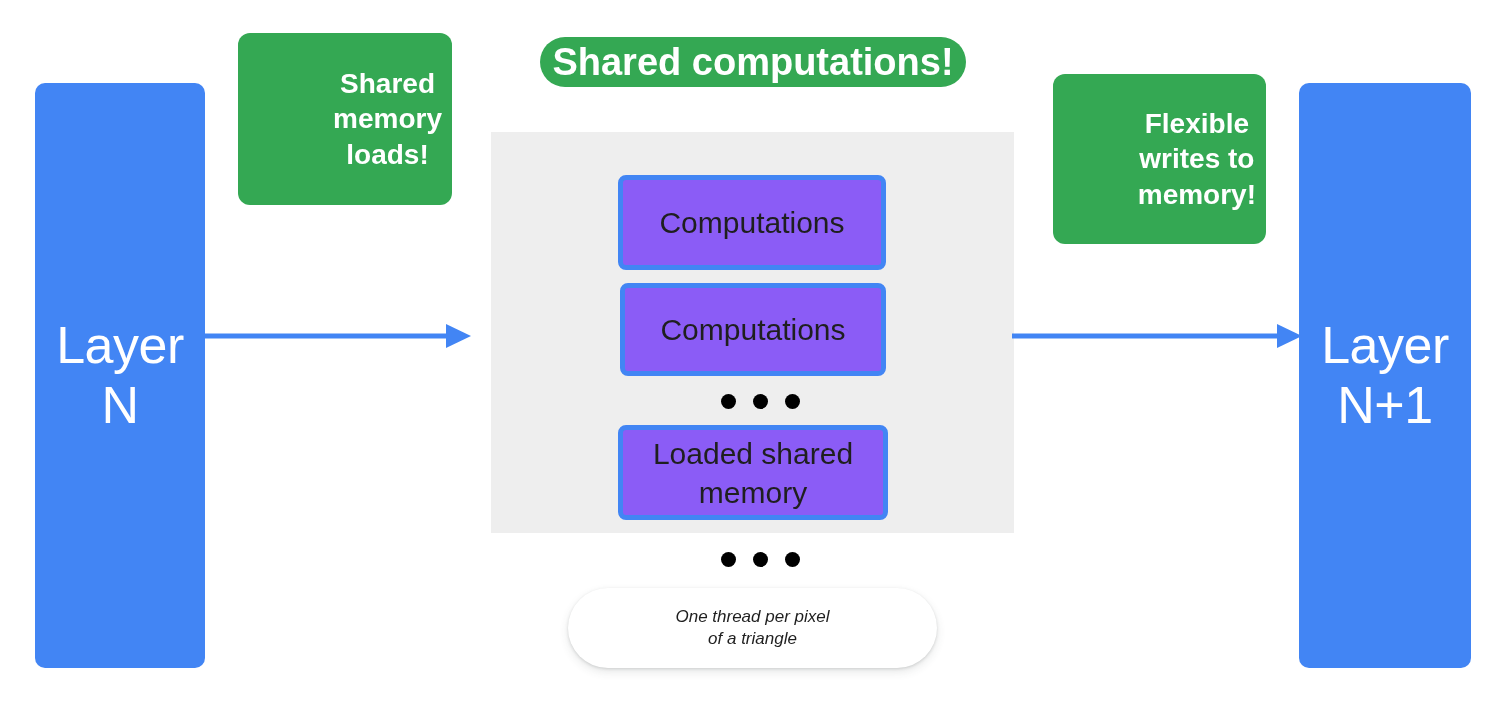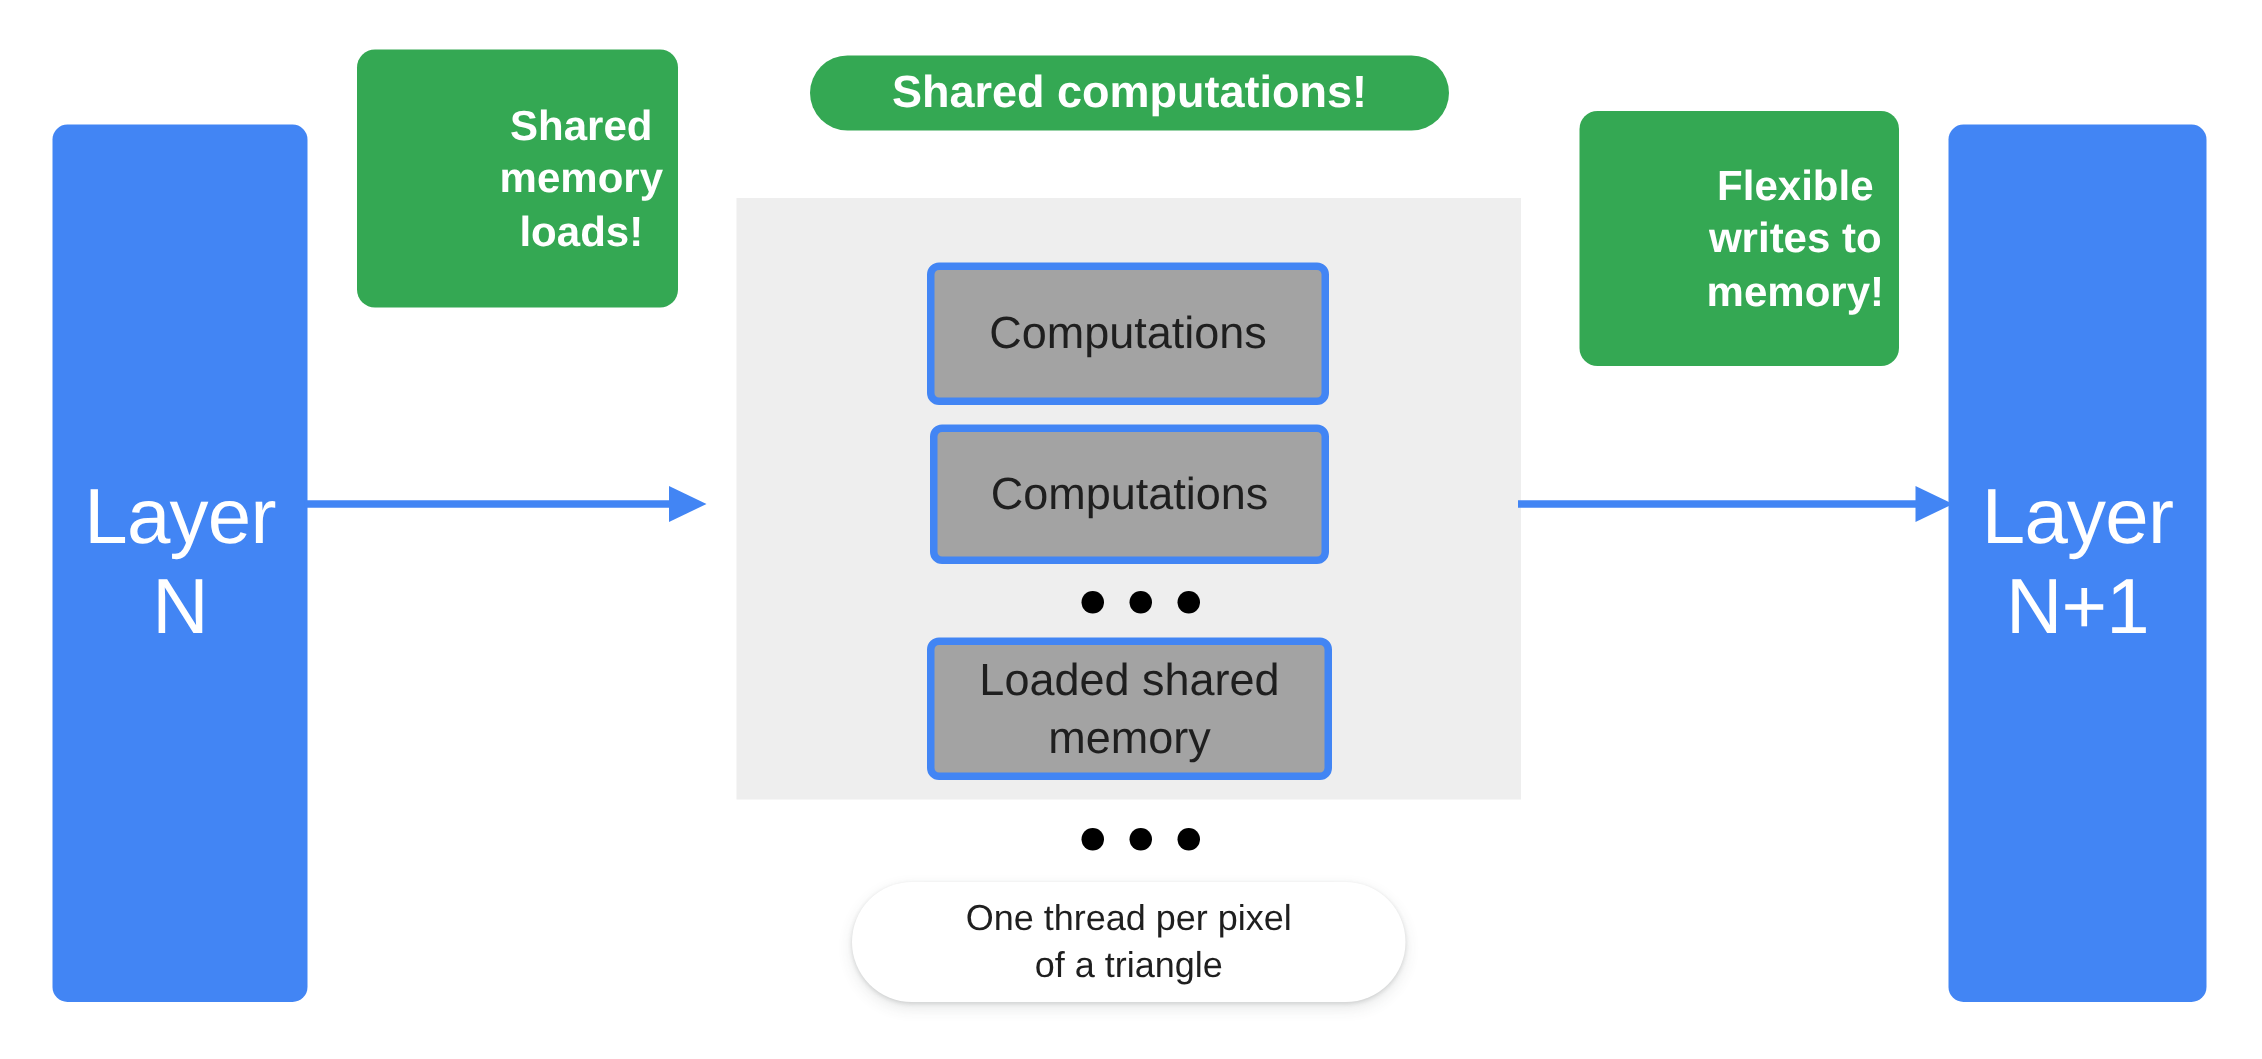--- a/index.html
+++ b/index.html
@@ -90,59 +90,60 @@
     font-weight: 700;
     box-sizing: border-box;
   }
   #pill-shared-computations {
     left: 540px;
     top: 37px;
     width: 426px;
     height: 50px;
     background: #34a853;
     color: #ffffff;
-    font-size: 30px;
+    font-size: 38px;
   }
   #pill-block-gpu {
     left: 559px;
     top: 110px;
     width: 387px;
     height: 49px;
     background: #4285f4;
     color: #ffffff;
     font-size: 30px;
   }
   #pill-one-thread {
     left: 568px;
     top: 588px;
     width: 369px;
     height: 80px;
     background: #ffffff;
     color: #1f1f1f;
-    font-size: 24px;
+    font-size: 17px;
     font-weight: 400;
     line-height: 1.3;
     white-space: pre-line;
     box-shadow: 0 1px 3px rgba(60,64,67,0.18), 0 4px 10px rgba(60,64,67,0.12);
+    font-style: italic;
   }
 
   
   #gpu-block {
     position: absolute;
     left: 491px;
     top: 132px;
     width: 523px;
     height: 401px;
     background: #eeeeee;
   }
 
   
   .thread-box {
     position: absolute;
-    background: #a3a3a3;
+    background: #8b5cf6;
     border: 5px solid #4285f4;
     border-radius: 8px;
     display: flex;
     align-items: center;
     justify-content: center;
     text-align: center;
     color: #1f1f1f;
     font-size: 30px;
     line-height: 1.3;
     white-space: pre-line;

